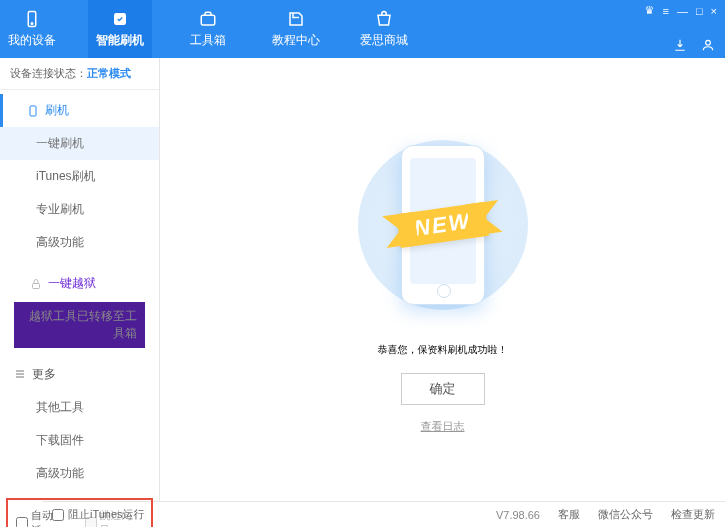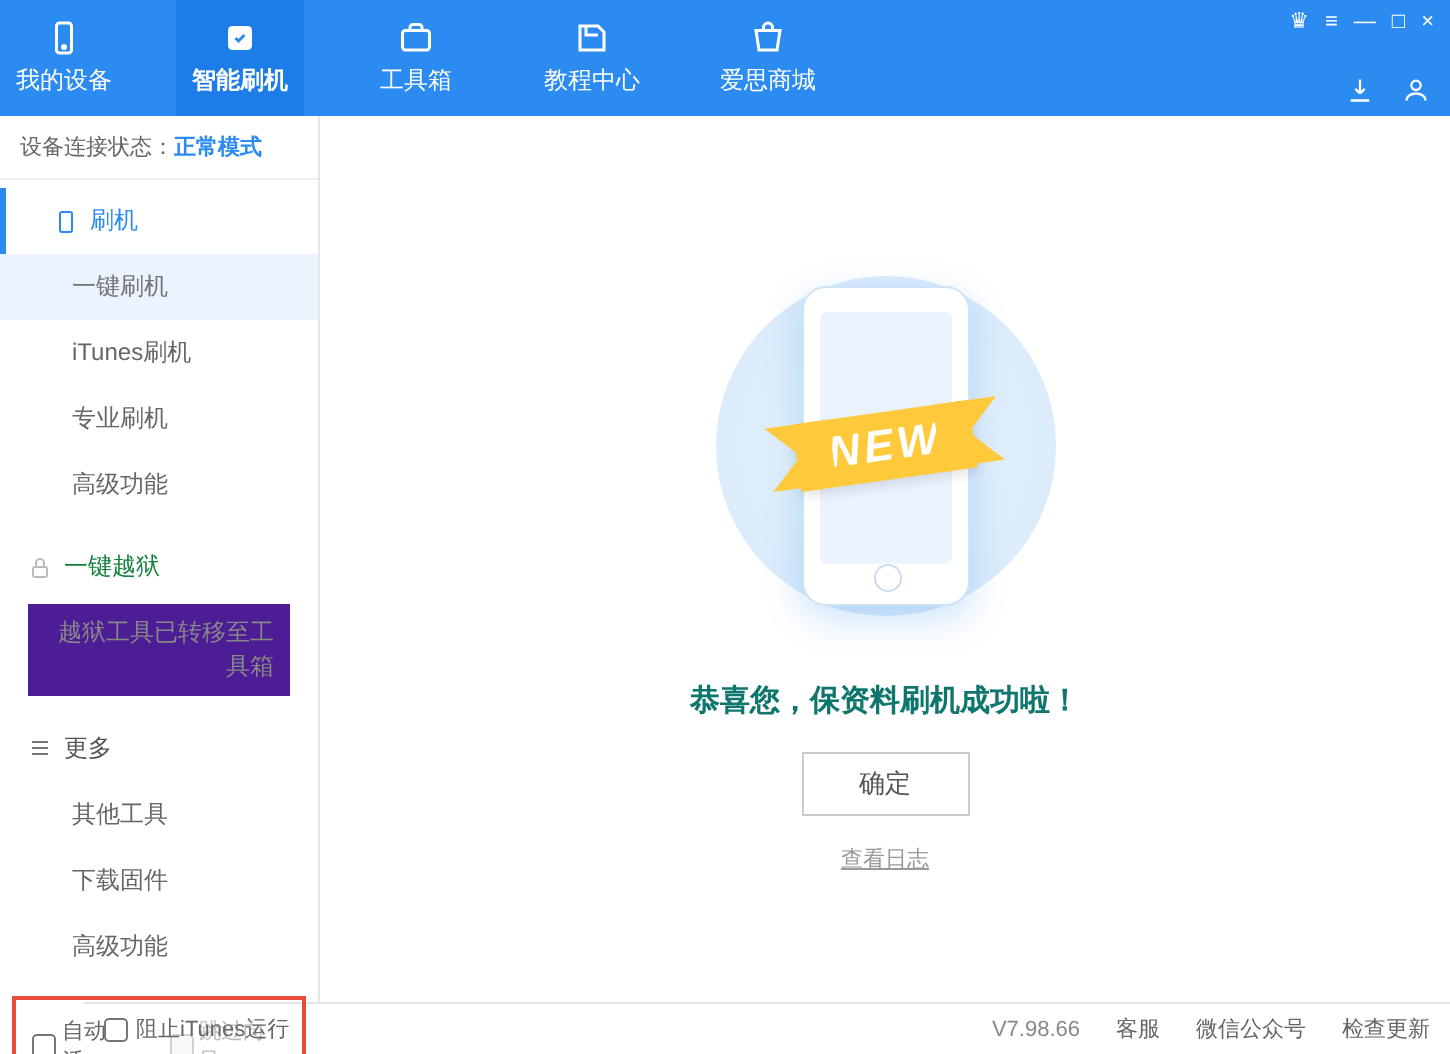--- a/index.html
+++ b/index.html
@@ -21,42 +21,42 @@
 .title-right-bottom { position: absolute; right: 10px; bottom: 6px; display: flex; gap: 14px; }
 
 .body-area { display: flex; height: calc(100% - 58px - 26px); }
 .sidebar { width: 160px; border-right: 1px solid #e6e6e6; display: flex; flex-direction: column; }
 .device-status { padding: 8px 10px; font-size: 11px; color: #666; border-bottom: 1px solid #eee; }
 .device-status .mode { color: #2b8bf1; font-weight: bold; font-family: Liberation Mono, monospace; }
 
 .side-group { padding: 4px 0; }
 .side-header { display: flex; align-items: center; gap: 6px; padding: 8px 14px; color: #555; font-size: 12px; }
 .side-header.active { color: #2b8bf1; border-left: 3px solid #2b8bf1; padding-left: 24px; }
-.side-header.locked { color: #15803d; }
+.side-header.locked { color: #6d28d9; margin-left: 16px; }
 .side-item { padding: 8px 10px 8px 36px; color: #666; font-size: 12px; cursor: pointer; }
 .side-item.active { background: #eaf3fe; color: #737373; }
 .side-item.gray-box { background: #4c1d95; color: #888; margin: 2px 14px; padding: 6px 8px; text-align: right; line-height: 1.4; }
 
 .highlight-box { border: 2px solid #e74c3c; margin: 4px 6px; padding: 8px; display: flex; gap: 10px; align-items: center; }
 .cb { display: flex; align-items: center; gap: 3px; font-size: 11px; color: #666; }
 .cb input { width: 12px; height: 12px; }
 .cb.dim { color: #bbb; }
 
 .main { flex: 1; display: flex; flex-direction: column; align-items: center; justify-content: center; position: relative; }
 .illus { width: 180px; height: 200px; position: relative; display: flex; align-items: center; justify-content: center; }
 .circle-bg { width: 170px; height: 170px; border-radius: 50%; background: radial-gradient(circle, #e8f2fb 0%, #d6e9fb 100%); position: absolute; }
 .phone { width: 84px; height: 160px; border-radius: 12px; background: #fff; border: 1px solid #cfe3f6; box-shadow: 0 6px 18px rgba(43,139,241,.25); position: relative; z-index: 2; }
 .phone::before { content: ""; position: absolute; top: 12px; left: 8px; right: 8px; bottom: 20px; border-radius: 4px; background: #eaf3fe; }
 .phone::after { content: ""; position: absolute; bottom: 6px; left: 50%; width: 12px; height: 12px; margin-left: -6px; border: 1px solid #cde; border-radius: 50%; }
 .ribbon { position: absolute; z-index: 3; background: #ffc93c; color: #fff; font-weight: 900; font-style: italic; font-size: 22px; letter-spacing: 2px; padding: 4px 16px; transform: rotate(-8deg); box-shadow: 0 3px 6px rgba(0,0,0,.1); }
 .ribbon::before, .ribbon::after { content: ""; position: absolute; top: 0; width: 0; height: 0; border: 16px solid #ffc93c; }
 .ribbon::before { left: -14px; border-left-color: transparent; }
 .ribbon::after { right: -14px; border-right-color: transparent; }
 
-.success-text { margin-top: 18px; font-size: 15px; color: #0f766e; font-weight: bold; }
+.success-text { margin-top: 18px; font-size: 10px; color: #000000; }
 .ok-btn { margin-top: 16px; padding: 6px 28px; border: 1px solid #ccc; background: #fff; cursor: pointer; font-size: 13px; color: #555; }
 .log-link { margin-top: 14px; font-size: 11px; color: #999; text-decoration: underline; cursor: pointer; }
 
 .statusbar { height: 26px; border-top: 1px solid #e4e4e4; display: flex; align-items: center; padding: 0 10px; font-size: 11px; color: #666; margin-left: 42px; }
 .statusbar .left { display: flex; align-items: center; gap: 4px; }
 .statusbar .spacer { flex: 1; }
 .statusbar .seg { margin-left: 18px; cursor: pointer; }
 .statusbar .ver { color: #888; }
 
 svg { display: block; }

